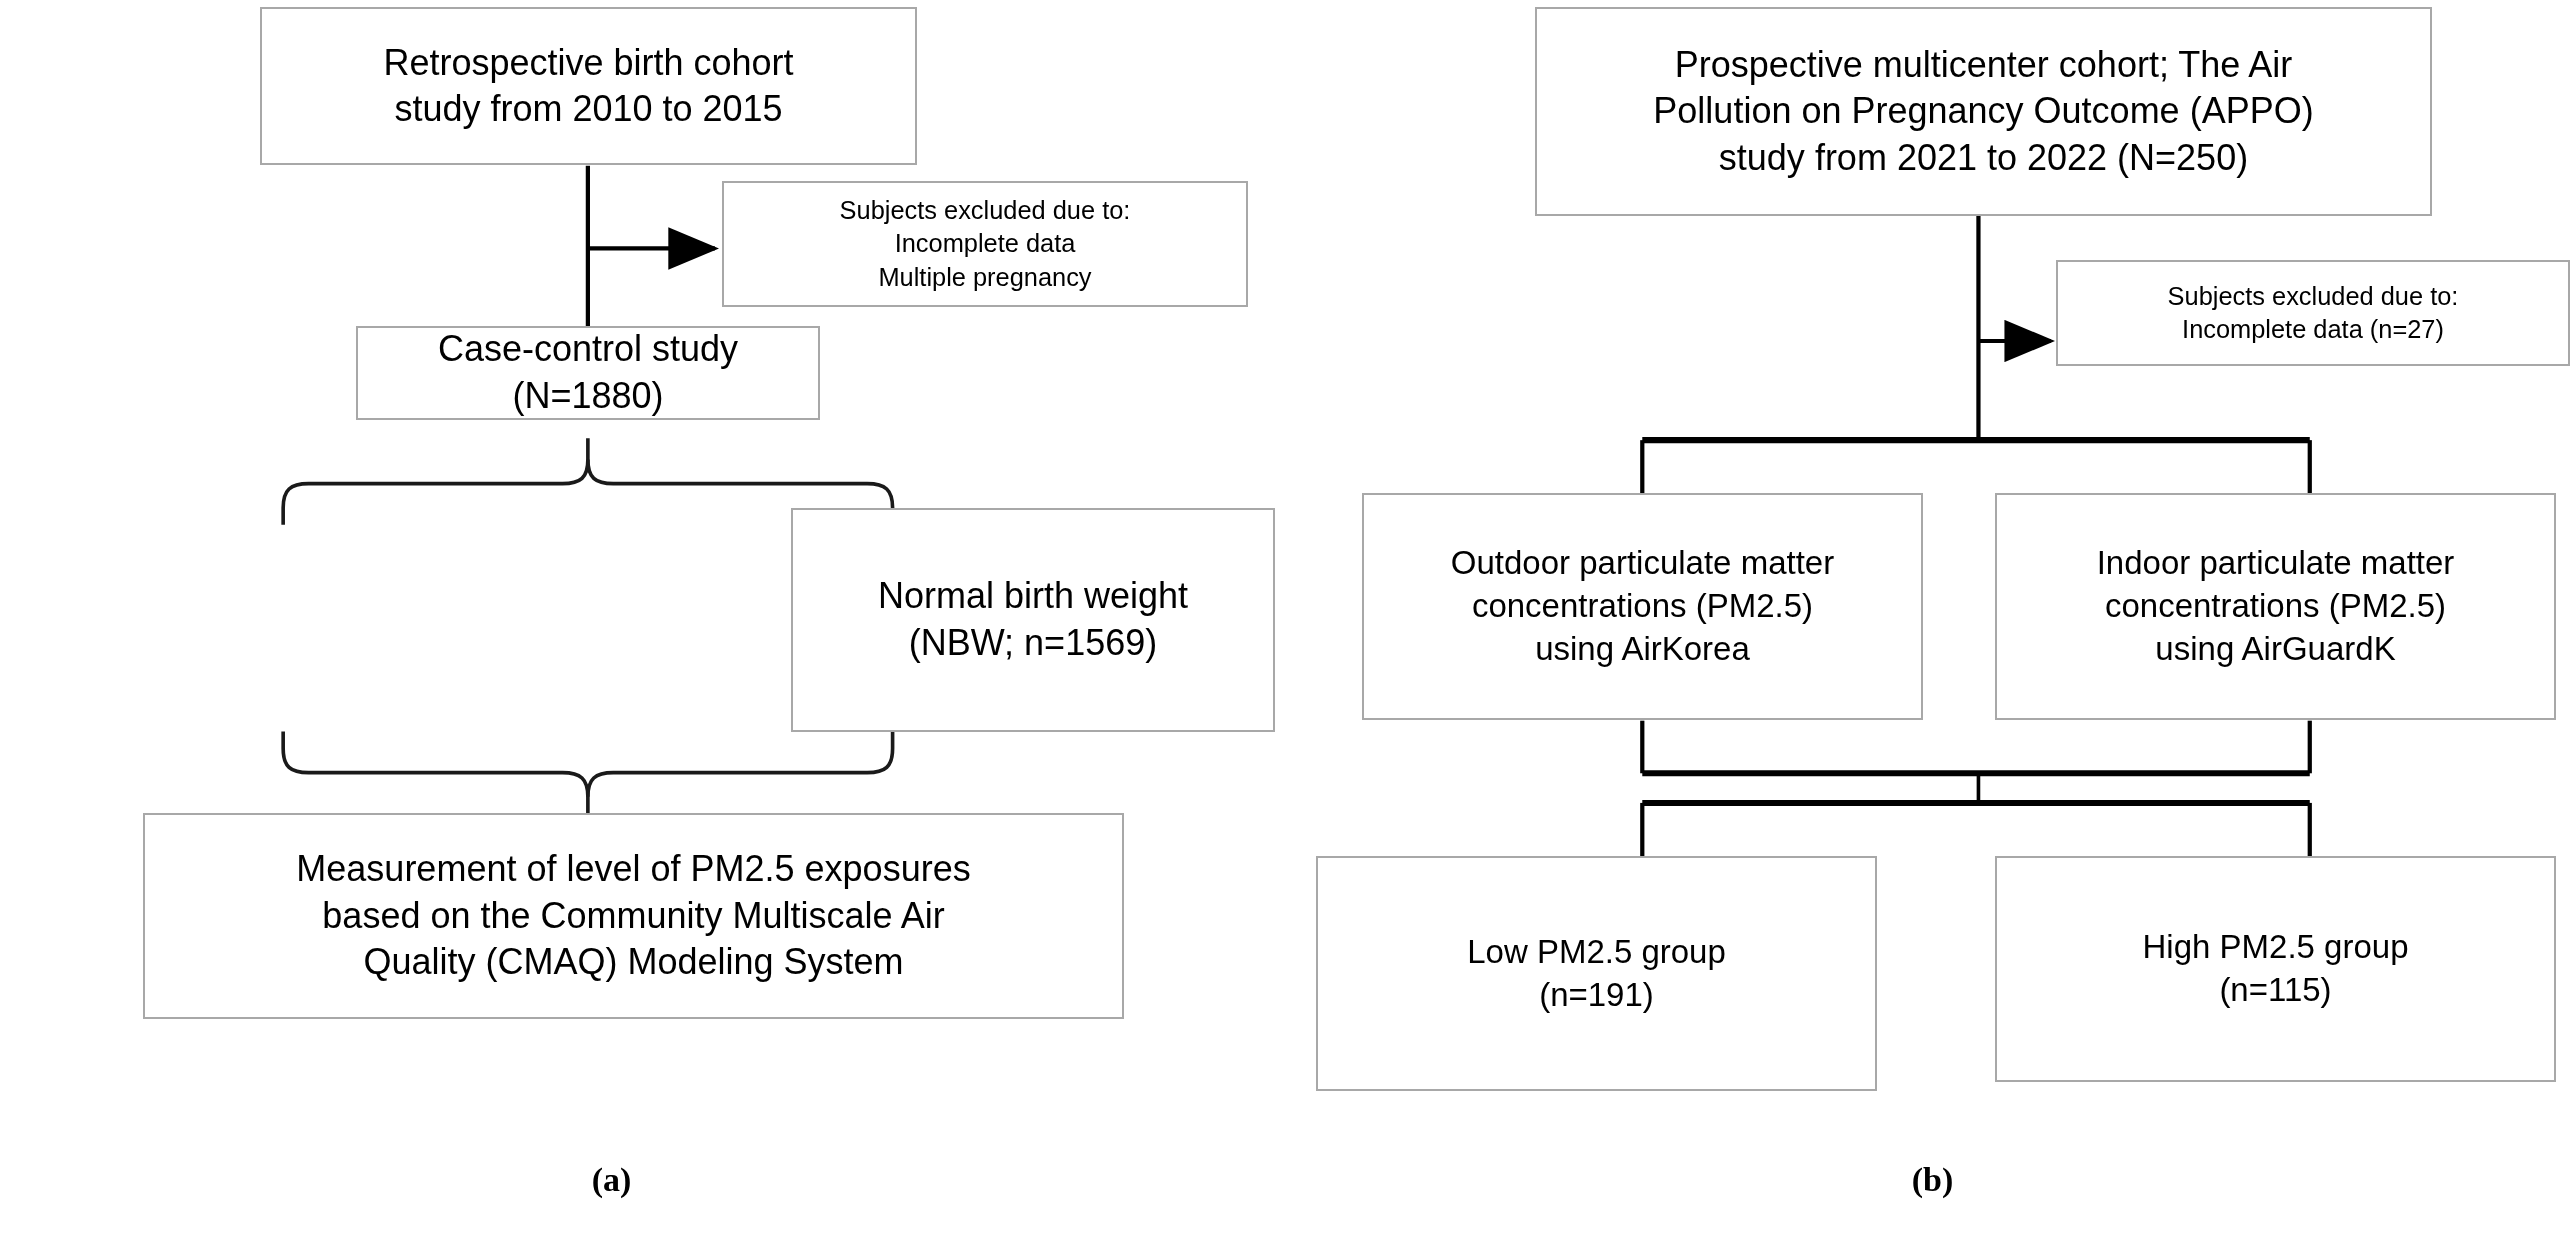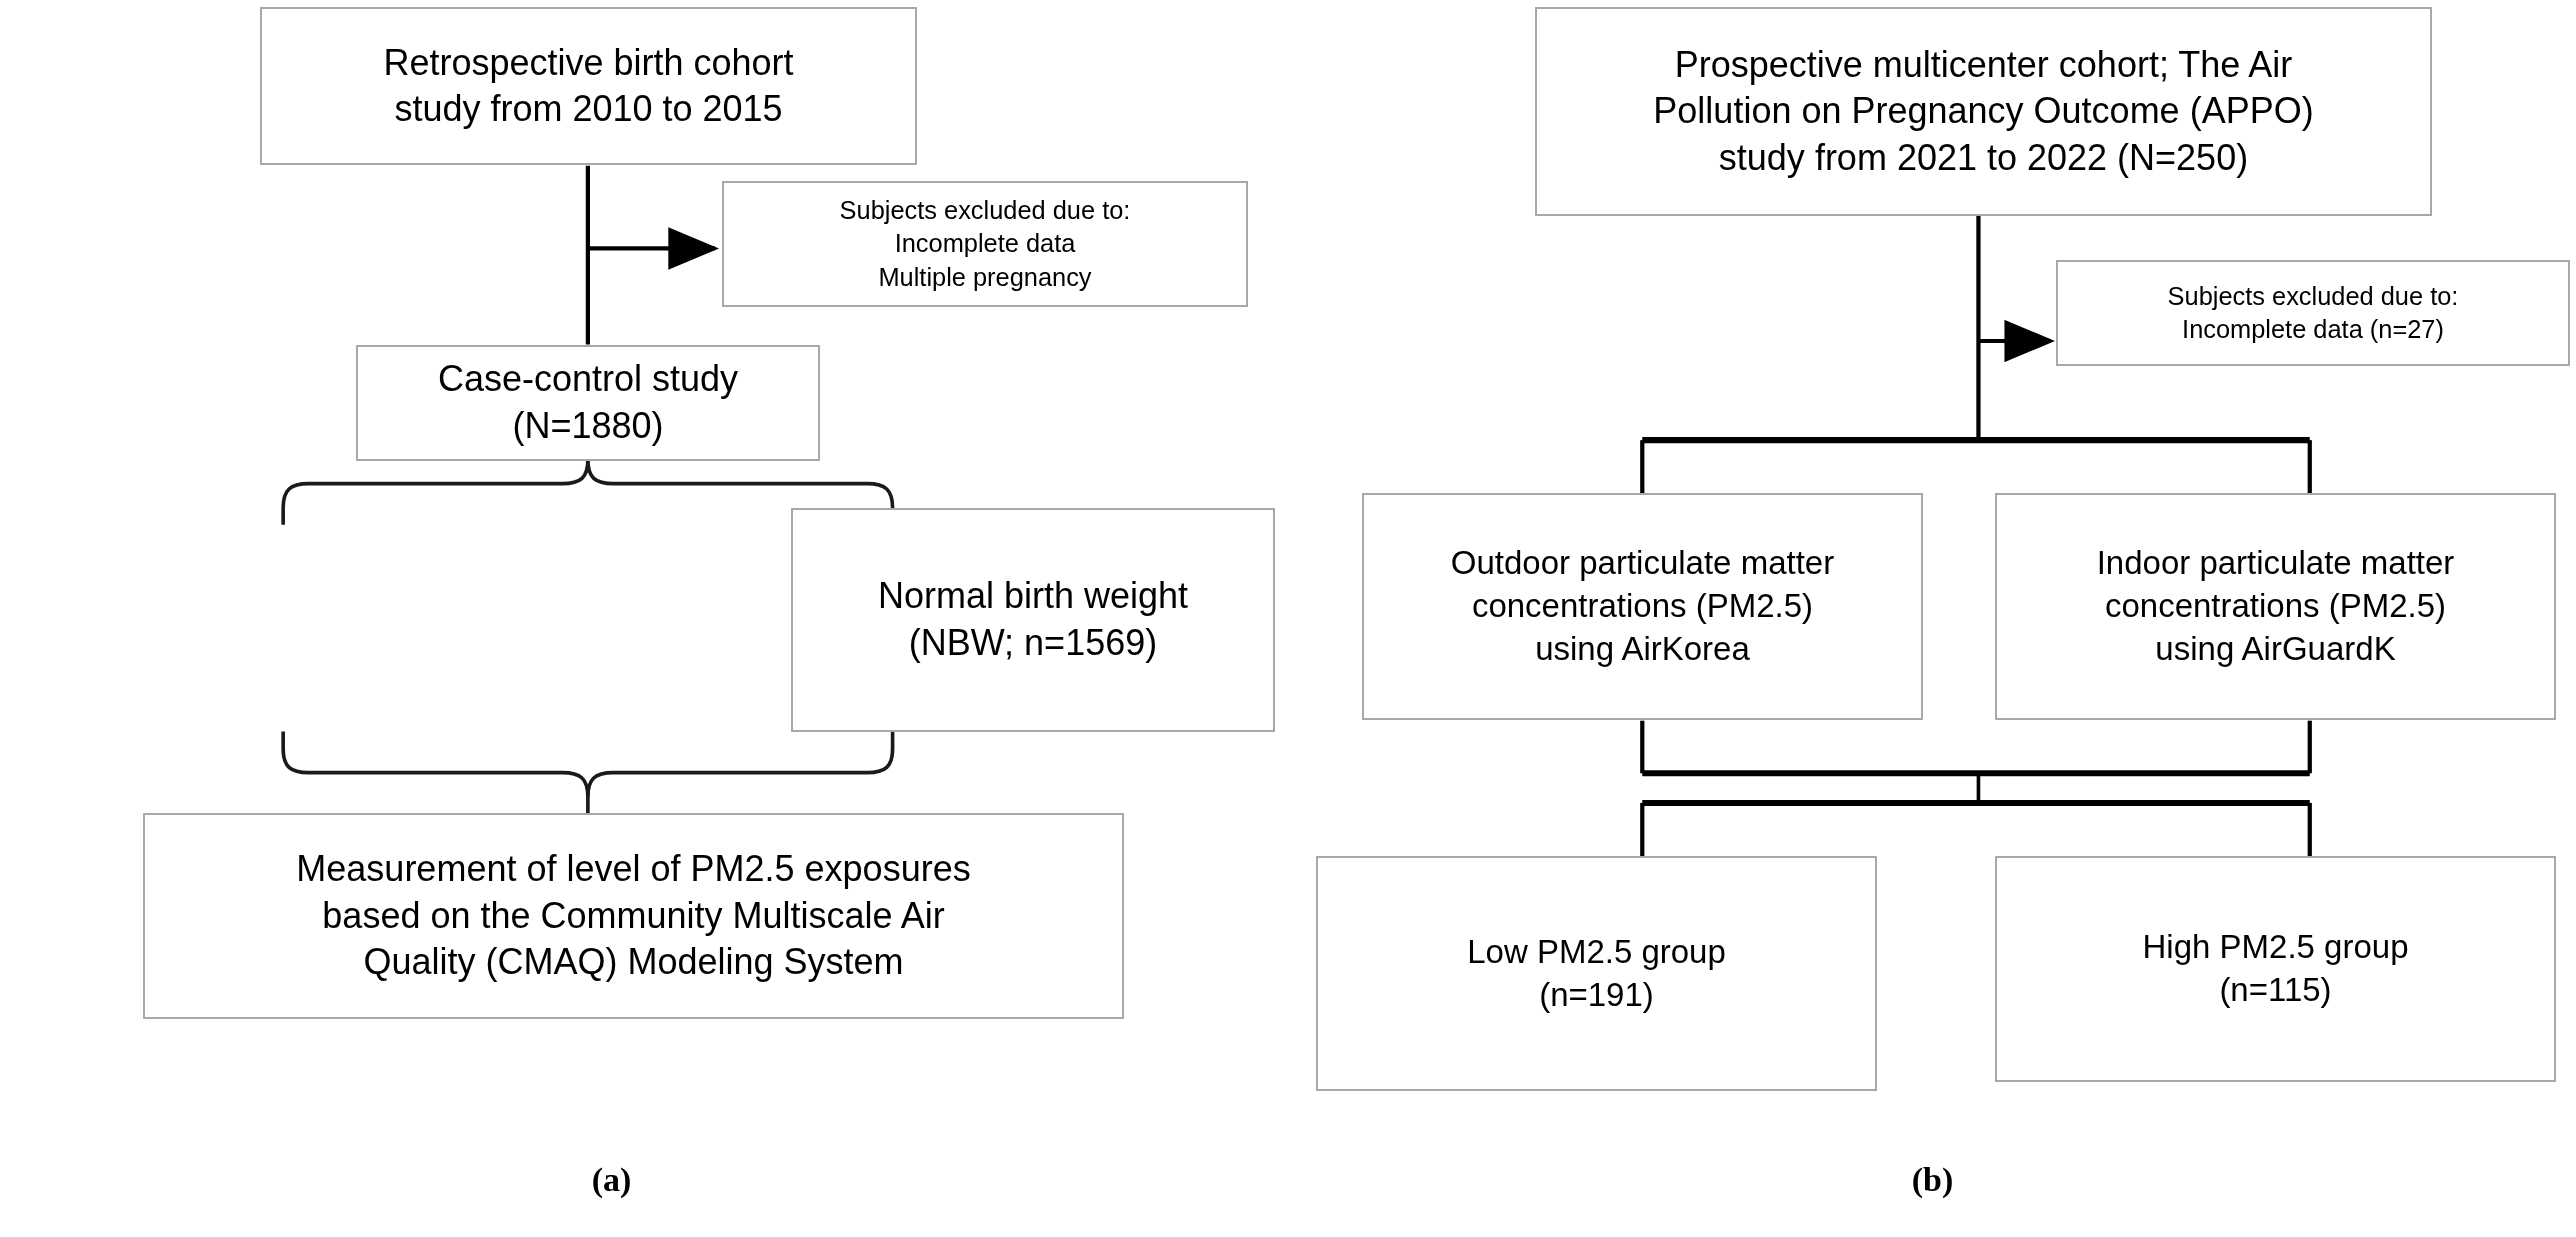--- a/index.html
+++ b/index.html
@@ -112,21 +112,21 @@
     <path d="M 3820 1328 L 3820 1416" stroke="#000000" stroke-width="7" fill="none"></path>
   </svg>
 
   <div class="node lg" style="left:260px; top:7.3px; width:657px; height:158px;">Retrospective birth cohort
 study from 2010 to 2015</div>
 
   <div class="node sm" style="left:722px; top:181px; width:526px; height:126px;">Subjects excluded due to:
 Incomplete data
 Multiple pregnancy</div>
 
-  <div class="node lg" style="left:356px; top:345px; width:464px; height:116px;">Case-control study
+  <div class="node lg" style="left:356px; top:326px; width:464px; height:94px;">Case-control study
 (N=1880)</div>
 
 
   <div class="node lg" style="left:745px; top:508px; width:484px; height:224px;margin-left:46px;">Normal birth weight
 (NBW; n=1569)</div>
 
   <div class="node lg" style="left:143px; top:813px; width:981px; height:206px;">Measurement of level of PM2.5 exposures
 based on the Community Multiscale Air
 Quality (CMAQ) Modeling System</div>
 

